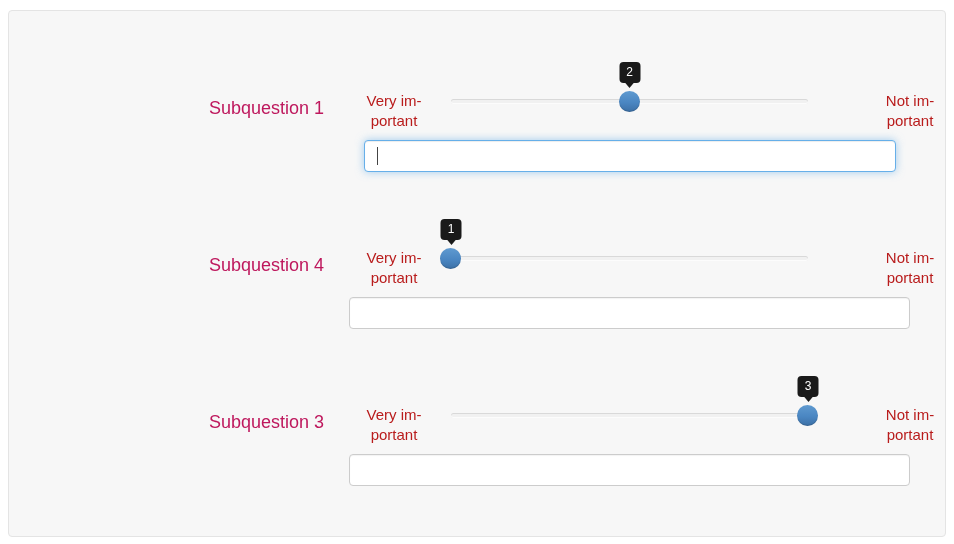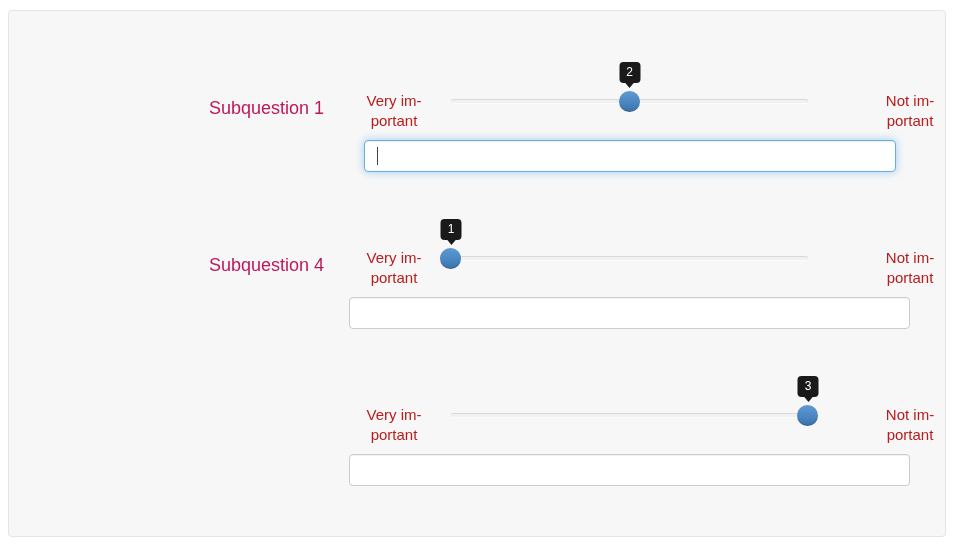--- a/index.html
+++ b/index.html
@@ -85,20 +85,21 @@
     </div>
     <div class="minmax max-label">Not im-
 portant</div>
     <div class="input-wrap">
       <input type="text" class="text-input" value="" style="">
 
     </div>
   </div>
 
   <div class="q-row r2">
+    <div class="sq-label">Subquestion 3</div>
     <div class="minmax min-label">Very im-
 portant</div>
     <div class="track"></div>
     <div class="handle" style="left: 799px;"></div>
     <div class="tooltip" style="left: 799px;">
       <div class="tooltip-box">3</div>
       <div class="tooltip-arrow"></div>
     </div>
     <div class="minmax max-label">Not im-
 portant</div>

